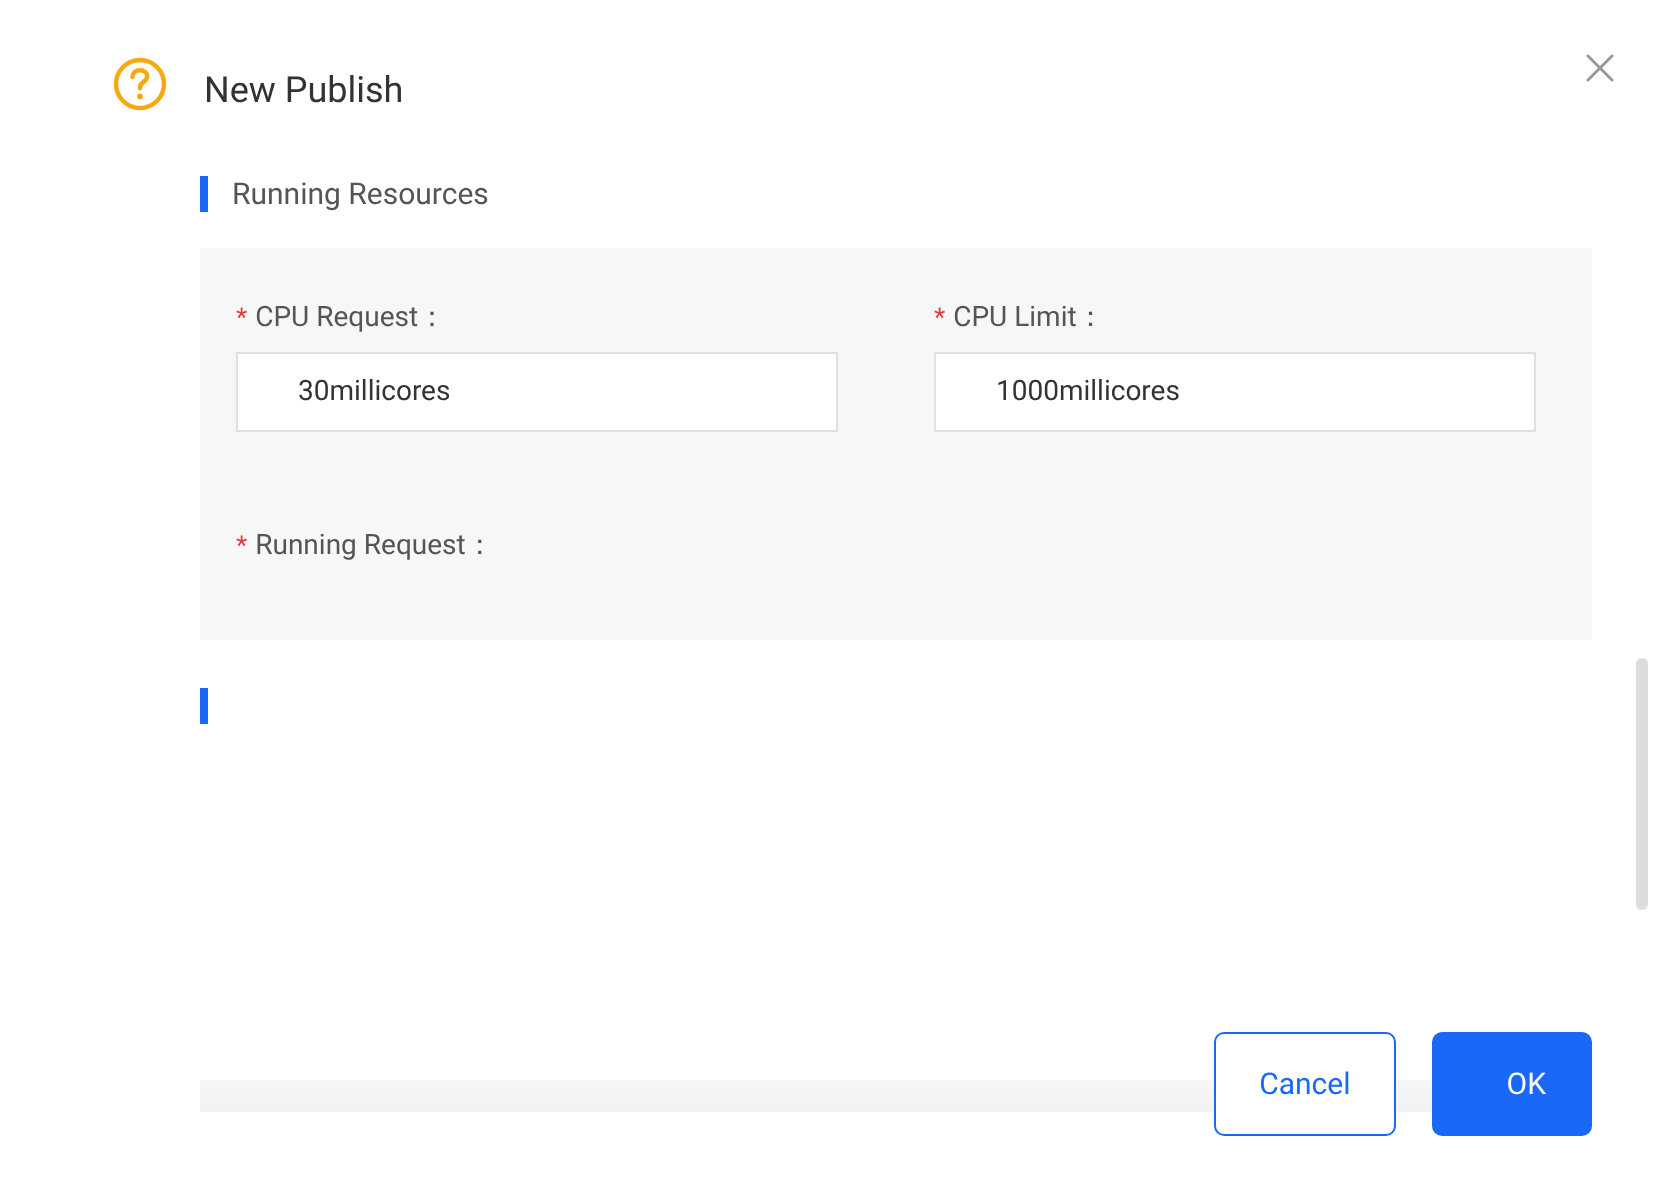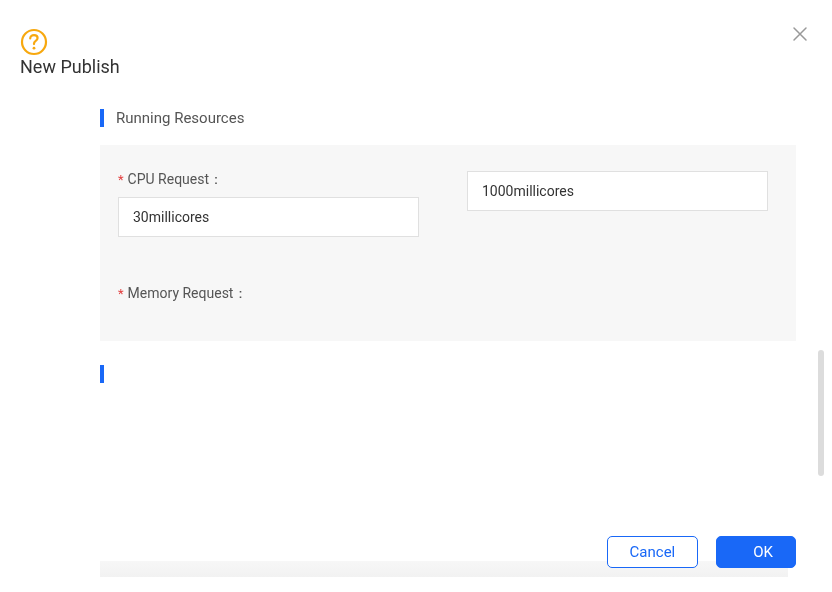--- a/index.html
+++ b/index.html
@@ -10,23 +10,22 @@
     body {
       font-family: -apple-system, BlinkMacSystemFont, "Segoe UI", Roboto, "Helvetica Neue", Arial, sans-serif;
       background: #fff;
       width: 832px;
       height: 592px;
       position: relative;
       overflow: hidden;
     }
     .dialog-header {
       display: flex;
-      align-items: flex-start;
-      padding: 28px 36px 8px 20px;
-      flex-direction: column;
+      align-items: flex-end;
+      padding: 28px 36px 8px 56px;
     }
     .help-icon {
       width: 28px;
       height: 28px;
       margin-right: 18px;
       display: flex;
       align-items: center;
       justify-content: center;
     }
     .help-icon svg {
@@ -96,21 +95,21 @@
     }
     .required-mark {
       color: #e23b3b;
       margin-right: 4px;
       font-size: 13px;
     }
     .field-input {
       height: 40px;
       border: 1px solid #e0e0e0;
       background: #fff;
-      padding: 0 14px;
+      padding: 0 30px;
       font-size: 14px;
       color: #333;
       outline: none;
       font-family: inherit;
     }
     .scrollbar-visual {
       position: absolute;
       right: 8px;
       top: 241px;
       width: 6px;
@@ -127,21 +126,21 @@
       background: linear-gradient(to bottom, #f7f7f7, #f2f2f2);
     }
     .dialog-footer {
       position: absolute;
       bottom: 24px;
       right: 36px;
       display: flex;
       gap: 18px;
     }
     .btn {
-      height: 32px;
+      height: 52px;
       padding: 0 22px;
       font-size: 15px;
       border-radius: 5px;
       cursor: pointer;
       font-family: inherit;
       display: flex;
       align-items: center;
       justify-content: center;
     }
     .btn-cancel {
@@ -187,26 +186,29 @@
   <div class="form-panel">
 
     <div class="field-group">
       <div class="field-label">
         <span class="required-mark">*</span><span>CPU Request：</span>
       </div>
       <input class="field-input" type="text" value="30millicores" style="">
     </div>
 
     <div class="field-group">
+      <div class="field-label">
+        <span class="required-mark">*</span><span>CPU Limit：</span>
+      </div>
       <input class="field-input" type="text" value="1000millicores" style="">
     </div>
 
     <div class="field-group">
       <div class="field-label">
-        <span class="required-mark">*</span><span>Memory Request：</span>
+        <span class="required-mark">*</span><span>Running Request：</span>
       </div>
     </div>
 
     <div class="field-group">
     </div>
 
   </div>
 
   <div class="section-heading">
     <div class="blue-bar"></div>

